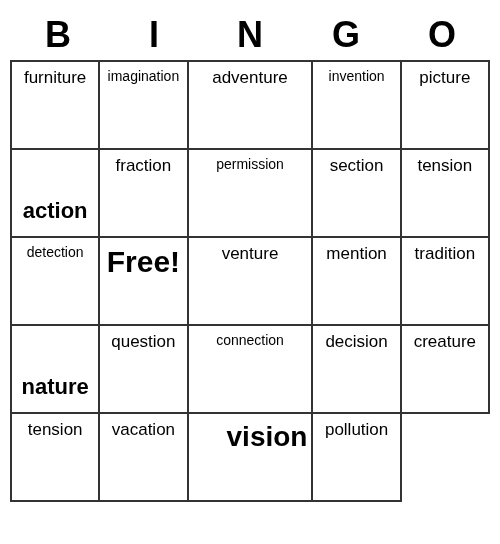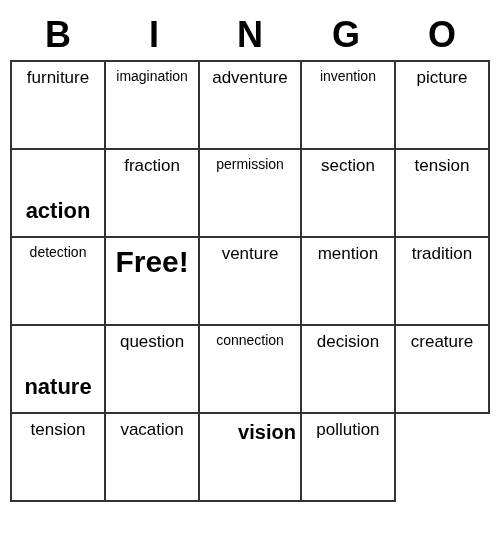--- a/index.html
+++ b/index.html
@@ -69,21 +69,21 @@
       font-size: 17px;
     }
 
     .size-large {
       font-size: 22px;
       font-weight: bold;
       margin-top: 42px;
     }
 
     .size-xlarge {
-      font-size: 20px;
+      font-size: 28px;
       font-weight: bold;
       margin-left: 34px;
     }
 
     .free-cell {
       font-size: 30px;
       font-weight: bold;
     }
   </style>
 </head>

